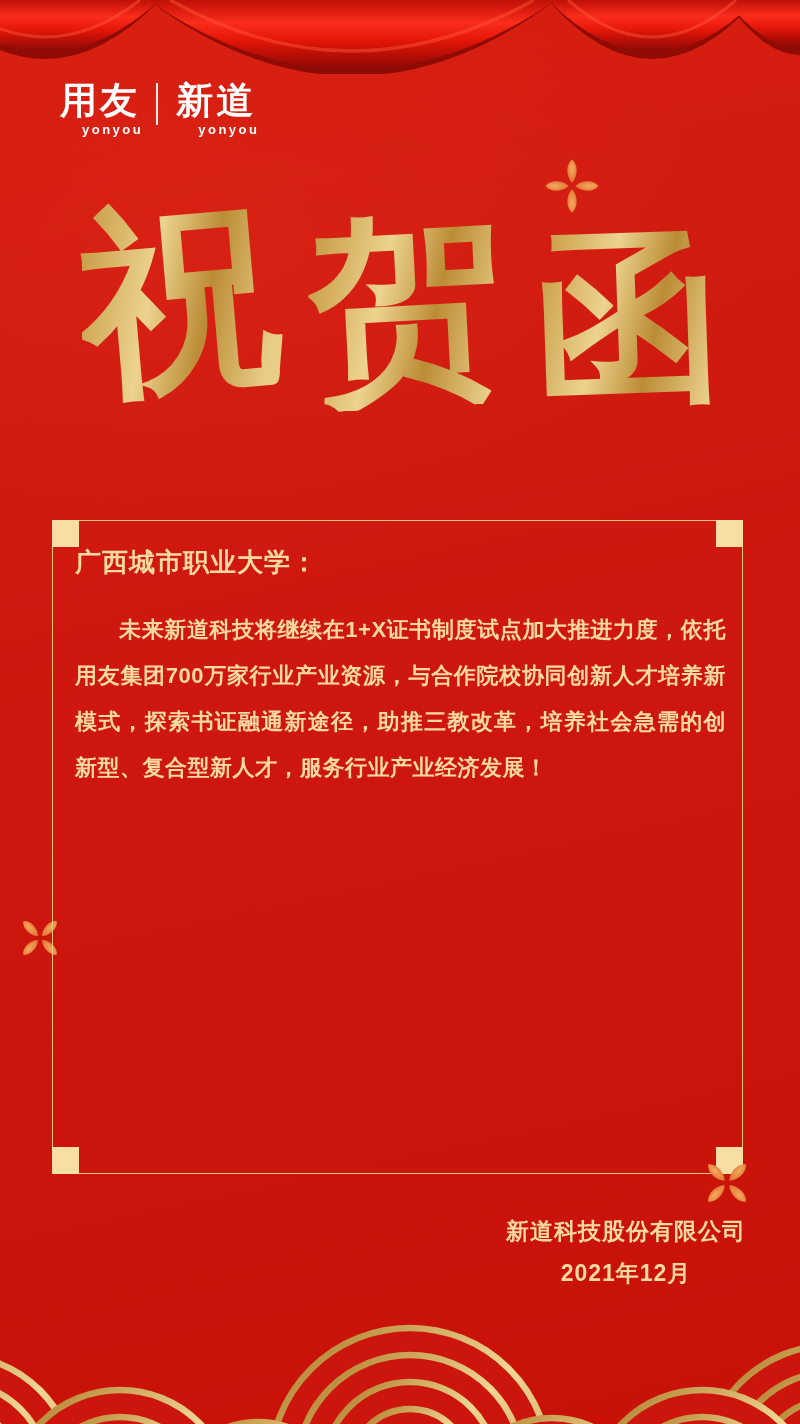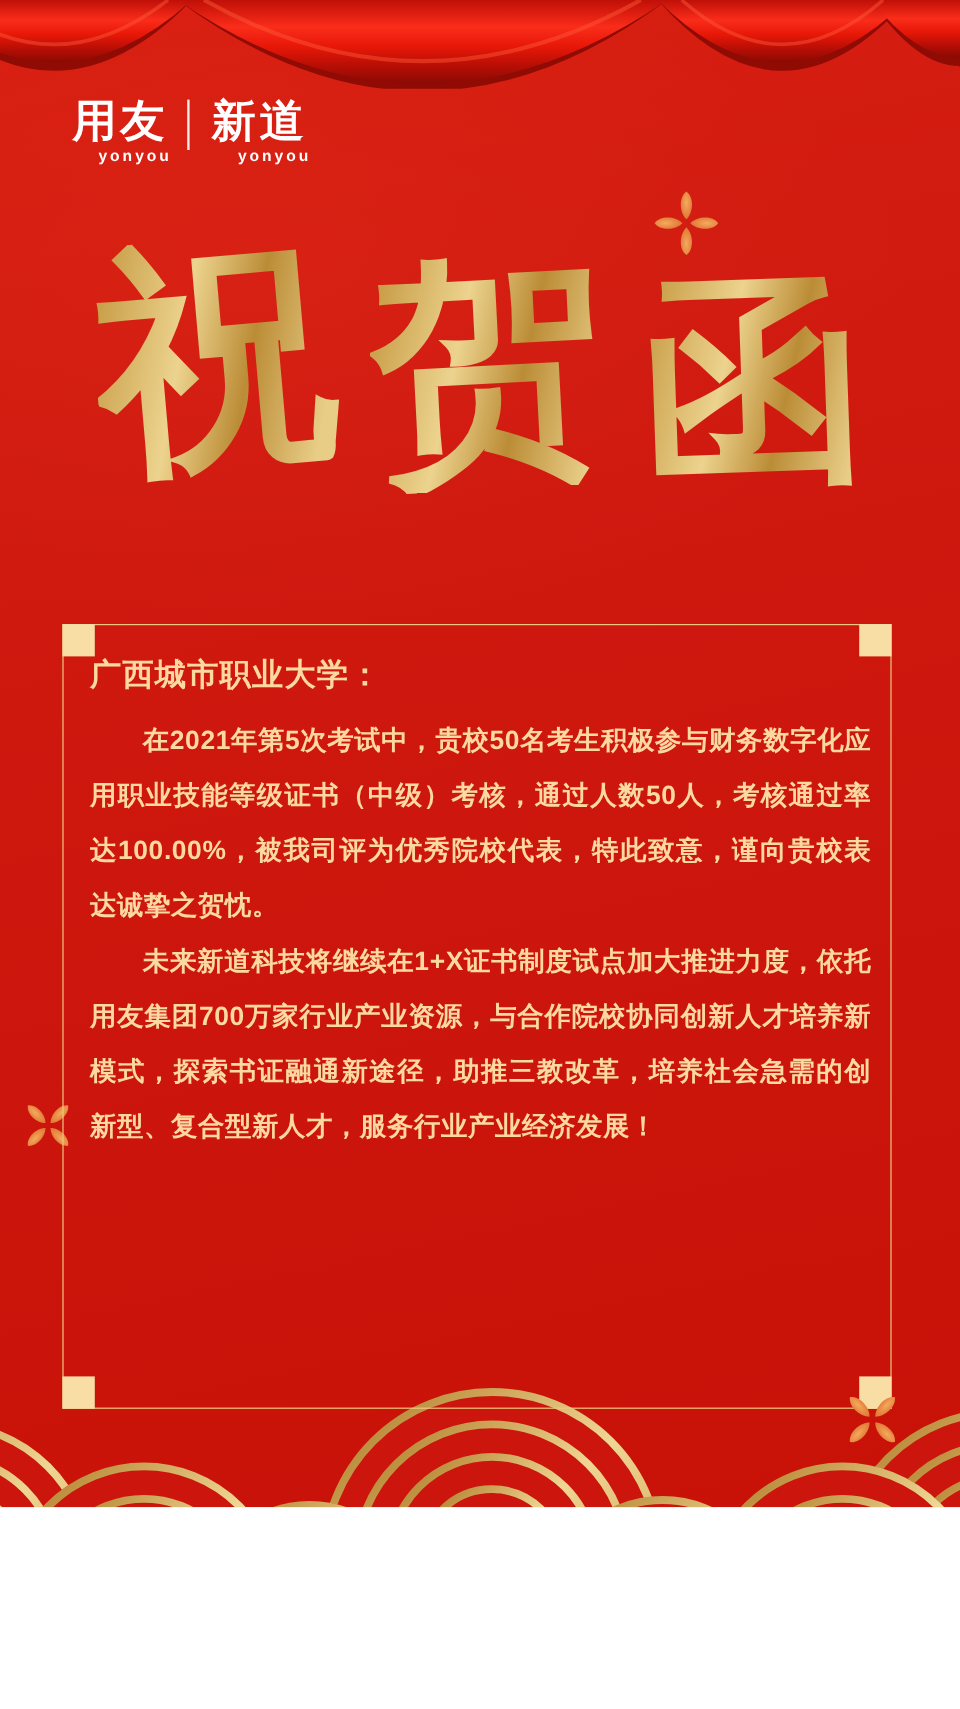--- a/index.html
+++ b/index.html
@@ -1,18 +1,18 @@
 <!DOCTYPE html>
 <html><head>
 <meta charset="utf-8">
 <style>
   html,body{margin:0;padding:0;}
   body{font-family:"Liberation Sans","DejaVu Sans",sans-serif;}
   .poster{
-    position:relative;width:800px;height:1256px;overflow:hidden;
+    position:relative;width:800px;height:1424px;overflow:hidden;
     background:
       radial-gradient(ellipse 900px 500px at 28% 18%, rgba(255,80,50,0.10), rgba(255,80,50,0) 60%),
       linear-gradient(168deg,#d81f10 0%,#d01a10 30%,#cc150c 62%,#c81208 100%);
   }
   .curtain{position:absolute;top:0;left:0;width:800px;height:74px;}
   
   .logo{position:absolute;left:57px;top:82px;display:flex;align-items:center;color:#fff;}
   .logo-block{display:flex;flex-direction:column;align-items:center;line-height:1;}
   .logo-cn{font-size:37px;font-weight:bold;letter-spacing:3px;}
   .logo-en{font-size:13px;font-weight:bold;letter-spacing:2.5px;margin-top:4px;margin-left:25px;}
@@ -34,21 +34,21 @@
   .flower-left{left:14px;top:912px;width:52px;height:52px;transform:rotate(45deg);z-index:2;}
   .flower-br{left:698px;top:1154px;width:58px;height:58px;transform:rotate(45deg);z-index:4;}
   
   .frame{
     position:absolute;left:52px;top:520px;width:689px;height:652px;
     border:1px solid #ecc77f;z-index:3;
   }
   .corner{position:absolute;width:27px;height:27px;background:#f8dda4;z-index:5;}
   .ctl{top:-1px;left:-1px}.ctr{top:-1px;right:-1px}.cbl{bottom:-1px;left:-1px}.cbr{bottom:-1px;right:-1px}
   .letter{padding:24px 16px 0 22px;color:#fbd9a0;}
-  .salutation{font-size:26px;font-weight:bold;letter-spacing:1px;margin-bottom:14px;}
+  .salutation{font-size:26px;font-weight:bold;letter-spacing:1px;margin-bottom:27px;}
   .letter p{
     margin:0;font-size:22px;font-weight:bold;line-height:46px;
     text-align:justify;text-indent:2em;letter-spacing:0.5px;
   }
   
   .signature{
     position:absolute;right:54px;top:1210px;z-index:2;text-align:center;
     color:#fbd9a0;font-size:23px;font-weight:bold;line-height:42px;letter-spacing:1px;
   }
   
@@ -135,25 +135,28 @@
     <span class="tchar c3">函</span>
   </div>
 
   <div class="frame">
     <div class="corner ctl"></div>
     <div class="corner ctr"></div>
     <div class="corner cbl"></div>
     <div class="corner cbr"></div>
     <div class="letter">
       <div class="salutation">广西城市职业大学：</div>
-      <p>在2021年第5次考试中，贵校50名考生积极参与财务数字化应用职业技能等级证书（中级）考核，通过人数50人，考核通过率达100.00%，被我司评为优秀院校代表，特此致意，谨向贵校表达诚挚之贺忱。</p>
       <p>未来新道科技将继续在1+X证书制度试点加大推进力度，依托用友集团700万家行业产业资源，与合作院校协同创新人才培养新模式，探索书证融通新途径，助推三教改革，培养社会急需的创新型、复合型新人才，服务行业产业经济发展！</p>
     </div>
   </div>
 
+  <div class="signature">
+    <div>新道科技股份有限公司</div>
+    <div>2021年12月</div>
+  </div>
 
   <svg class="clouds" viewBox="0 0 800 134">
     <g id="cloud-groups">
         <g>
           <circle cx="-45" cy="185" r="123" fill="#cc150c"></circle>
           <circle cx="-45" cy="185" r="120" fill="none" stroke="url(#cloudG)" stroke-width="6.5"></circle>
           <circle cx="-45" cy="185" r="93" fill="none" stroke="url(#cloudG)" stroke-width="6.5"></circle>
           <circle cx="-45" cy="185" r="66" fill="none" stroke="url(#cloudG)" stroke-width="6.5"></circle>
           <circle cx="-45" cy="185" r="39" fill="none" stroke="url(#cloudG)" stroke-width="6.5"></circle>
         </g>

